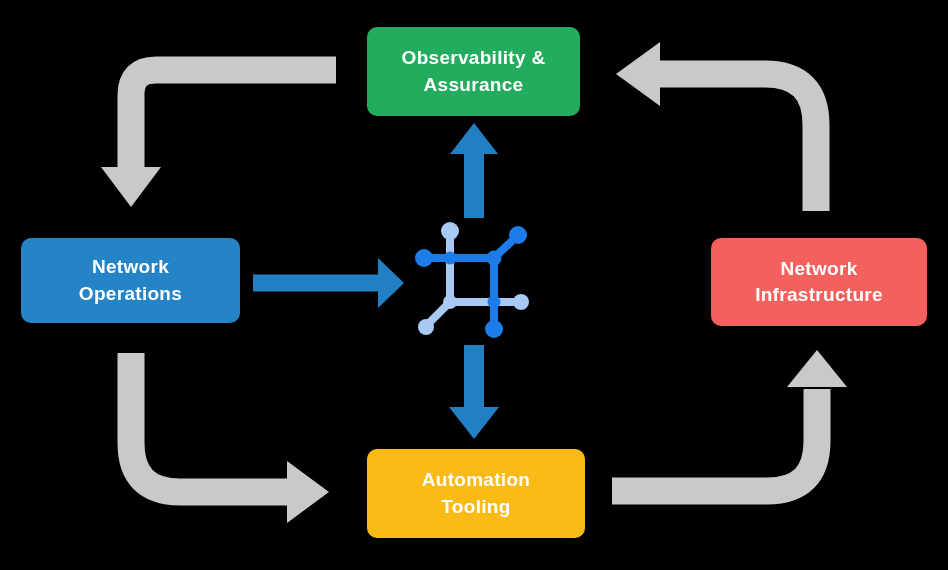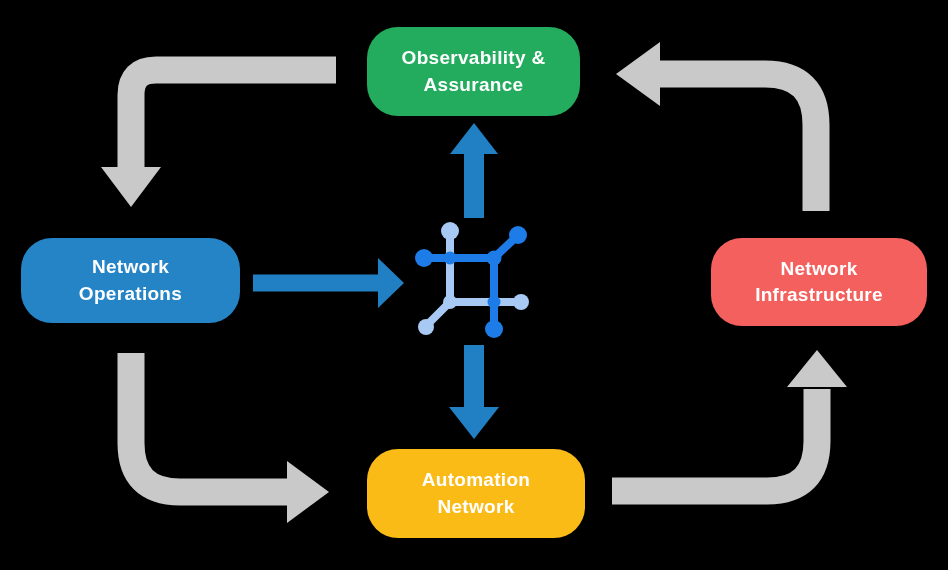--- a/index.html
+++ b/index.html
@@ -20,21 +20,21 @@
   }
   svg.overlay {
     position: absolute;
     left: 0; top: 0;
     width: 948px;
     height: 570px;
     display: block;
   }
   .node {
     position: absolute;
-    border-radius: 31px;
+    border-radius: 10px;
     display: flex;
     align-items: center;
     justify-content: center;
     text-align: center;
     color: #ffffff;
     font-size: 19px;
     font-weight: bold;
     letter-spacing: 0.3px;
     line-height: 1.38;
     white-space: pre-line;
@@ -123,16 +123,16 @@
 Operations</span>
   </div>
 
   <div class="node" id="node-network-infrastructure" style="background: rgb(244, 96, 93);">
     <span>Network
 Infrastructure</span>
   </div>
 
   <div class="node" id="node-automation-tooling" style="background: rgb(251, 187, 22);">
     <span>Automation
-Network</span>
+Tooling</span>
   </div>
 
 </div>
 
 </body></html>

